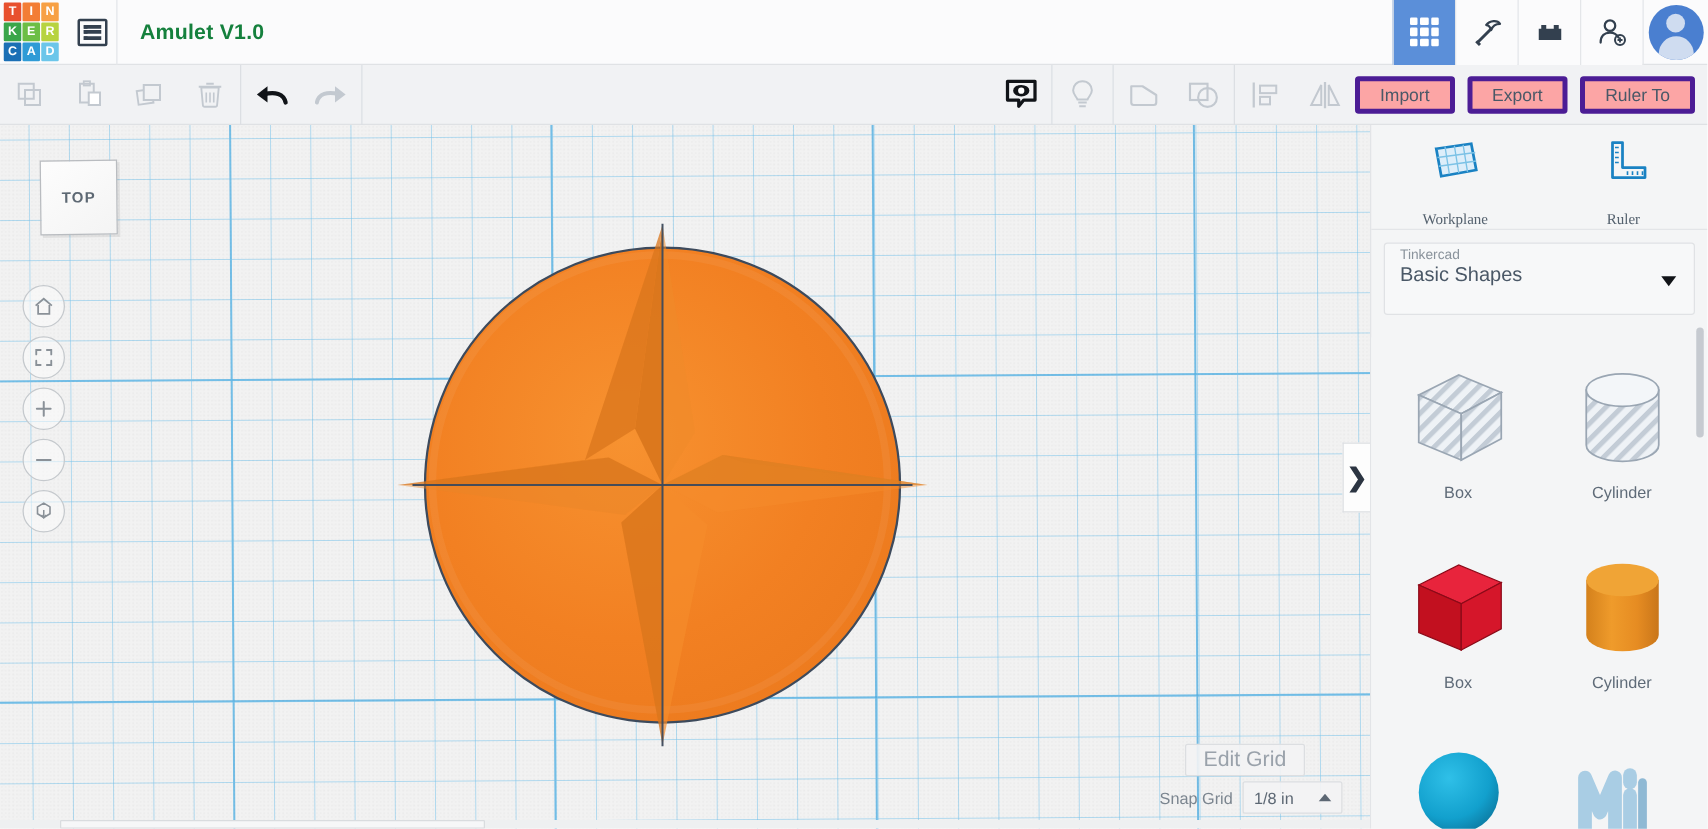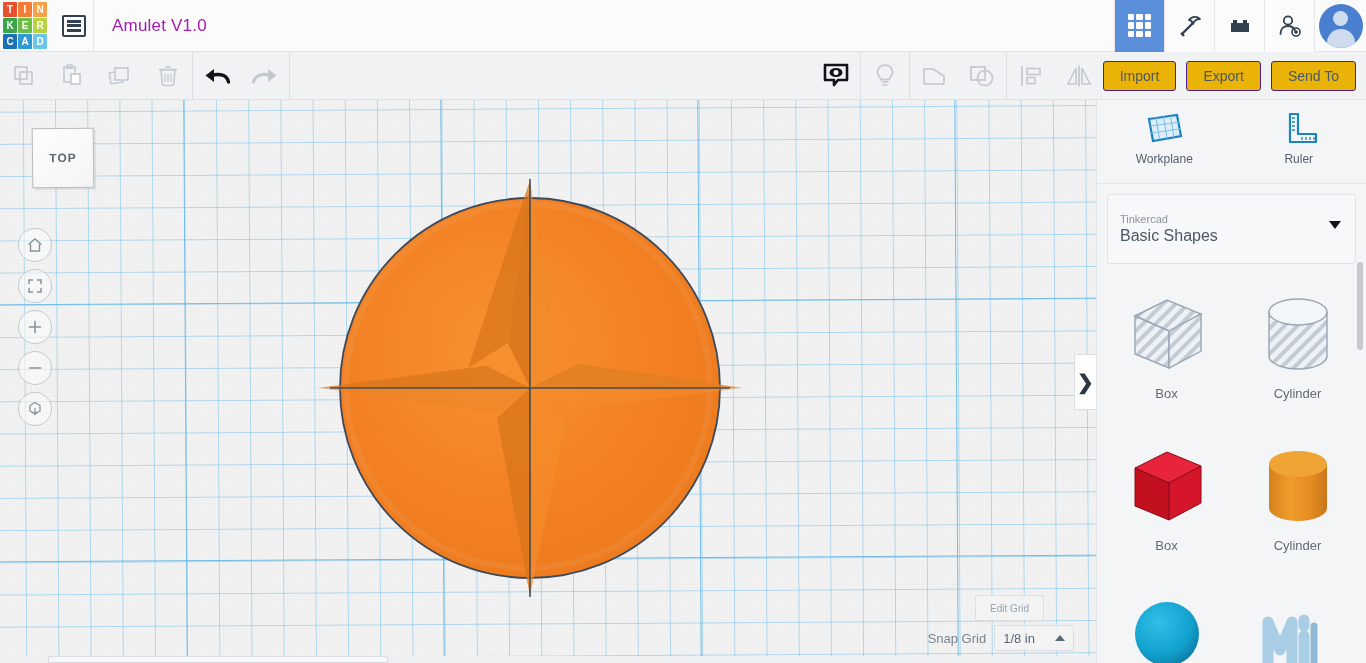--- a/index.html
+++ b/index.html
@@ -41,21 +41,21 @@
   .menu-glyph {
     width: 24px; height: 22px; border: 2px solid #33404f;
     border-radius: 2px; padding: 3px 3px; display: flex;
     flex-direction: column; justify-content: space-between;
   }
   .menu-glyph i {
     display: block; height: 3px; background: #33404f;
     border-left: 3px solid #33404f; box-shadow: none;
   }
   .doc-title {
-    margin-left: 18px; font-size: 17px; color: #a21caf; font-weight: 400;
+    margin-left: 18px; font-size: 17px; color: #15803d; font-weight: 700;
     letter-spacing: .2px;
   }
   .topbar-right {
     margin-left: auto; display: flex; align-items: stretch; height: 52px;
   }
   .tb-icon {
     width: 50px; height: 52px; display: flex; align-items: center;
     justify-content: center; border-left: 1px solid #e4e6e9; cursor: pointer;
     background: #fbfbfc;
   }
@@ -92,21 +92,21 @@
     display: flex; align-items: center;
   }
   .tool {
     width: 48px; height: 48px; display: flex; align-items: center;
     justify-content: center; cursor: pointer;
   }
   .divider { width: 1px; height: 48px; background: #dcdfe3; }
   .spacer { flex: 1; }
   .btn {
     height: 30px; padding: 0 16px; margin-right: 10px;
-    background: #eab308; border: 1px solid #4c1d95; border-radius: 3px;
+    background: #fca5a5; border: 4px solid #4c1d95; border-radius: 3px;
     font-size: 14px; color: #4a5867; cursor: pointer;
     font-family: "Liberation Sans", sans-serif;
     display: flex; align-items: center; justify-content: center;
   }
   .btn:first-of-type { margin-left: 8px; }
 
   
   .canvas {
     position: absolute; top: 100px; left: 0; width: 1096px; height: 563px;
     background: #f2f2f2; overflow: hidden;
@@ -155,21 +155,21 @@
     position: absolute; right: 0; top: 254px; width: 22px; height: 56px;
     background: #fdfdfd; border: 1px solid #dcdee1; border-right: none;
     display: flex; align-items: center; justify-content: center;
     font-size: 20px; color: #2c3542; cursor: pointer; font-weight: bold;
   }
   
   .edit-grid {
     position: absolute; right: 52px; bottom: 42px;
     height: 26px; padding: 0 14px; background: rgba(243,243,244,.9);
     border: 1px solid #dcdee1; border-radius: 2px;
-    font-size: 10px; color: #9aa2ab; display: flex; align-items: center;
+    font-size: 17px; color: #9aa2ab; display: flex; align-items: center;
     cursor: pointer;
   }
   .snapgrid {
     position: absolute; right: 22px; bottom: 12px;
     display: flex; align-items: center; gap: 8px;
   }
   .snap-label { font-size: 13px; color: #7b858f; margin-left: 27px; }
   .snap-select {
     height: 26px; min-width: 78px; padding: 0 8px;
     background: rgba(243,243,244,.92); border: 1px solid #dcdee1;
@@ -194,27 +194,27 @@
   .rpanel {
     position: absolute; top: 100px; right: 0; width: 270px; height: 563px;
     background: #f4f5f6; border-left: 1px solid #e2e4e7;
   }
   .rtools {
     display: flex; height: 84px; padding-top: 10px;
     border-bottom: 1px solid #e3e5e8;
   }
   .rtool {
     flex: 1; display: flex; flex-direction: column; align-items: center;
-    justify-content: flex-start; gap: 6px; cursor: pointer;
+    justify-content: space-between; gap: 6px; cursor: pointer; font-family: Liberation Serif, serif;
   }
   .rtool-label { font-size: 12px; color: #54616e; }
   .shape-select {
-    margin: 10px; height: 70px; background: #f7f8f9;
+    margin: 10px; height: 58px; background: #f7f8f9;
     border: 1px solid #e0e2e5; border-radius: 3px;
-    padding: 17px 12px; position: relative; cursor: pointer;
+    padding: 2px 12px; position: relative; cursor: pointer;
   }
   .ss-sub { font-size: 11px; color: #8a939c; line-height: 14px; }
   .ss-main { font-size: 16px; color: #4a5867; line-height: 20px; }
   .ss-caret {
     position: absolute; right: 14px; top: 26px;
     width: 0; height: 0; border-left: 6px solid transparent;
     border-right: 6px solid transparent; border-top: 8px solid #111418;
   }
   .shape-grid {
     position: absolute; top: 170px; left: 0; width: 270px; height: 405px;
@@ -405,21 +405,21 @@
     <div class="tool">
       <svg width="28" height="26" viewBox="0 0 28 26">
         <path d="M11 5 L11 21 L3 21 Z" stroke="#c3c9d0" stroke-width="1.6" fill="none"></path>
         <path d="M14 2.5 V23.5" stroke="#c3c9d0" stroke-width="1.8"></path>
         <path d="M17 5 L17 21 L25 21 Z" stroke="#c3c9d0" stroke-width="1.6" fill="none"></path>
       </svg>
     </div>
 
     <div class="btn">Import</div>
     <div class="btn">Export</div>
-    <div class="btn">Send To</div>
+    <div class="btn">Ruler To</div>
   </div>
 
   <div class="canvas">
     <div class="gridlayer"></div>
     <div class="noise"></div>
 
     <svg width="1096" height="563" viewBox="0 0 1096 563" style="position:absolute;left:0;top:0">
       <defs>
         <radialGradient id="discShade" cx="42%" cy="40%" r="68%">
           <stop offset="0%" stop-color="#F79230"></stop>

